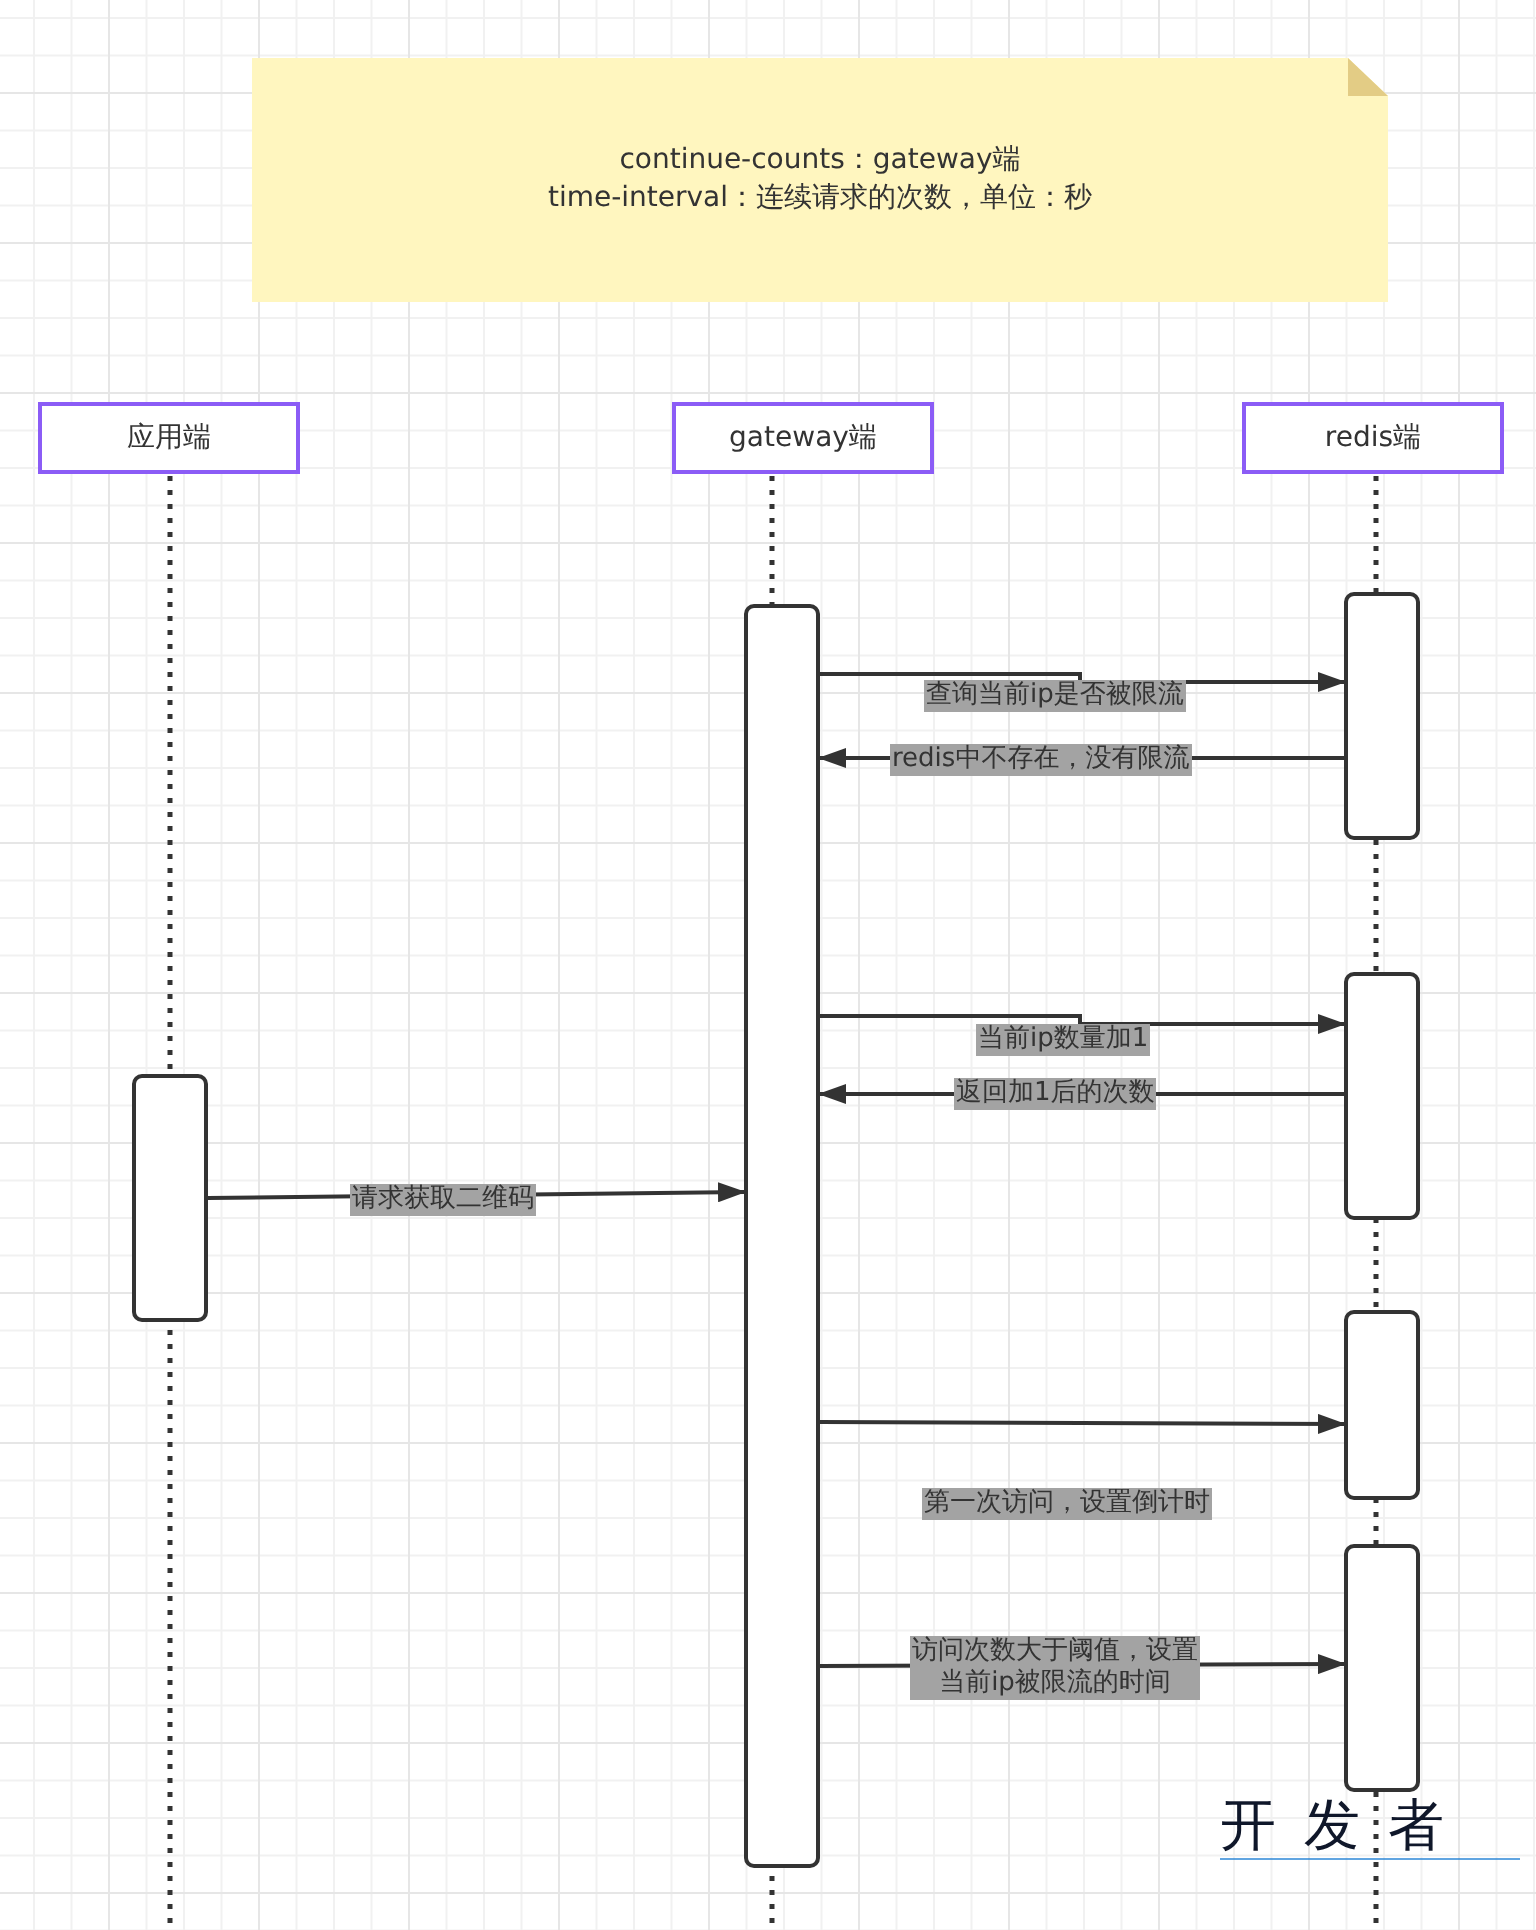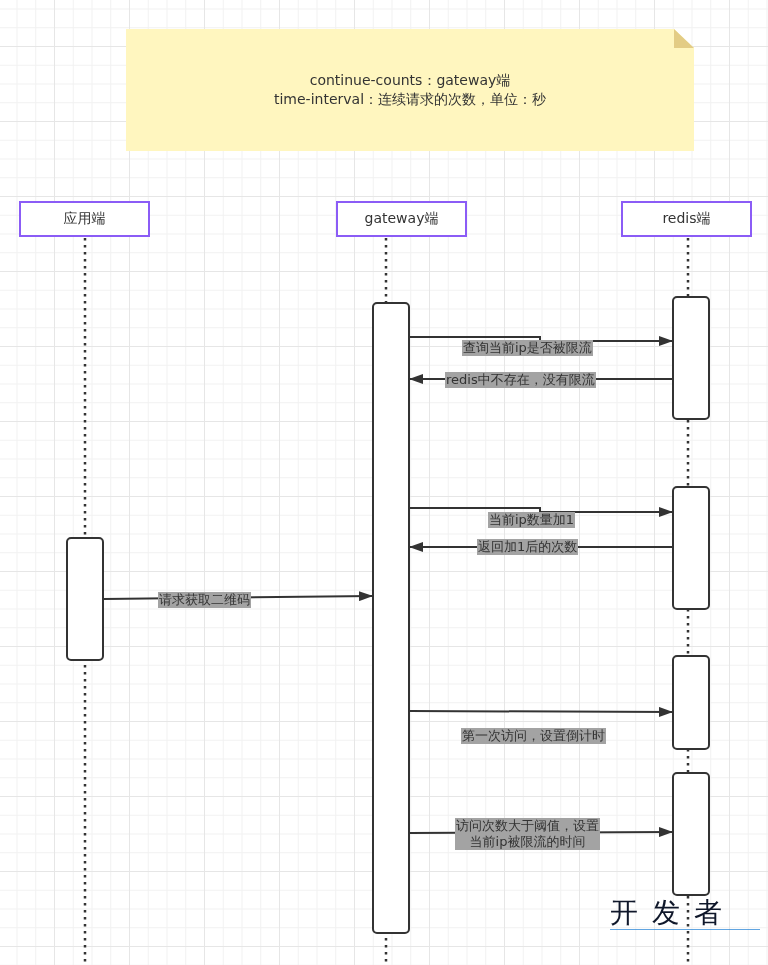--- a/index.html
+++ b/index.html
@@ -96,22 +96,22 @@
   <span>gateway端</span>
 </div>
 <div class="actor" style="left:621px;">
   <span>redis端</span>
 </div>
 
 <div class="msg-label" style="left:462px; top:340px;">查询当前ip是否被限流</div>
 <div class="msg-label" style="left:445px; top:372px;">redis中不存在，没有限流</div>
 <div class="msg-label" style="left:488px; top:512px;">当前ip数量加1</div>
 <div class="msg-label" style="left:477px; top:539px;">返回加1后的次数</div>
-<div class="msg-label" style="left:158px; top:592px;text-align:center;">请求获取二维码</div>
-<div class="msg-label" style="left:461px; top:728px;">第一次访问，设置倒计时</div>
+<div class="msg-label" style="left:175px; top:592px;text-align:center;">请求获取二维码</div>
+<div class="msg-label" style="left:461px; top:744px;">第一次访问，设置倒计时</div>
 <div class="msg-label" style="left:455px; top:818px;">
   <div>访问次数大于阈值，设置</div>
   <div>当前ip被限流的时间</div>
 </div>
 
 <div class="watermark">
   <div class="wm-cn">开发者</div>
   <div class="wm-line"></div>
 </div>
 

